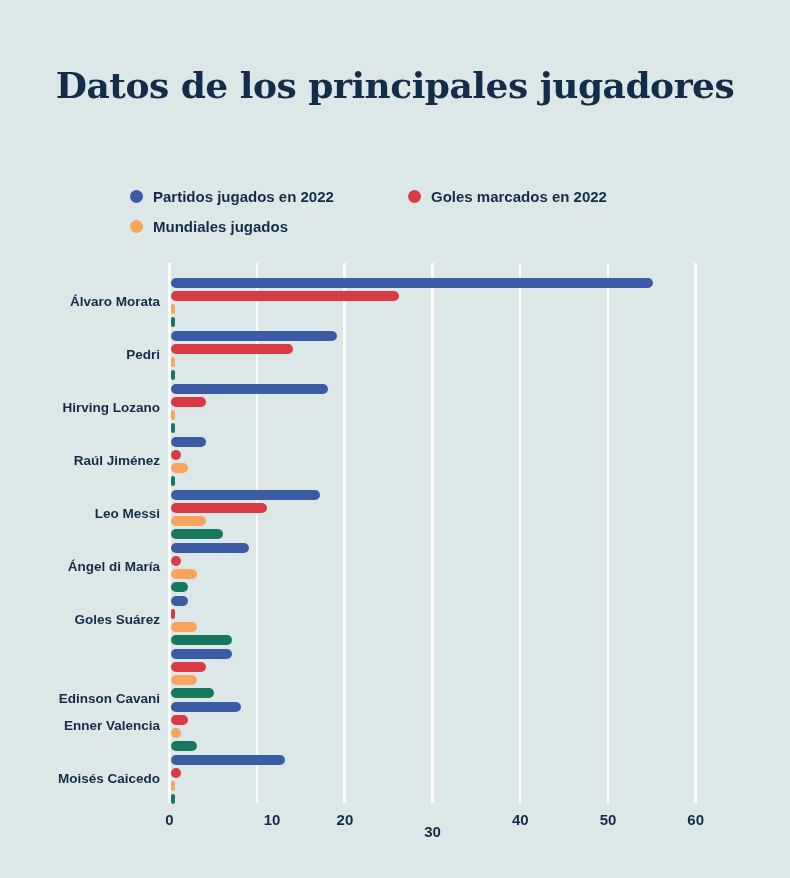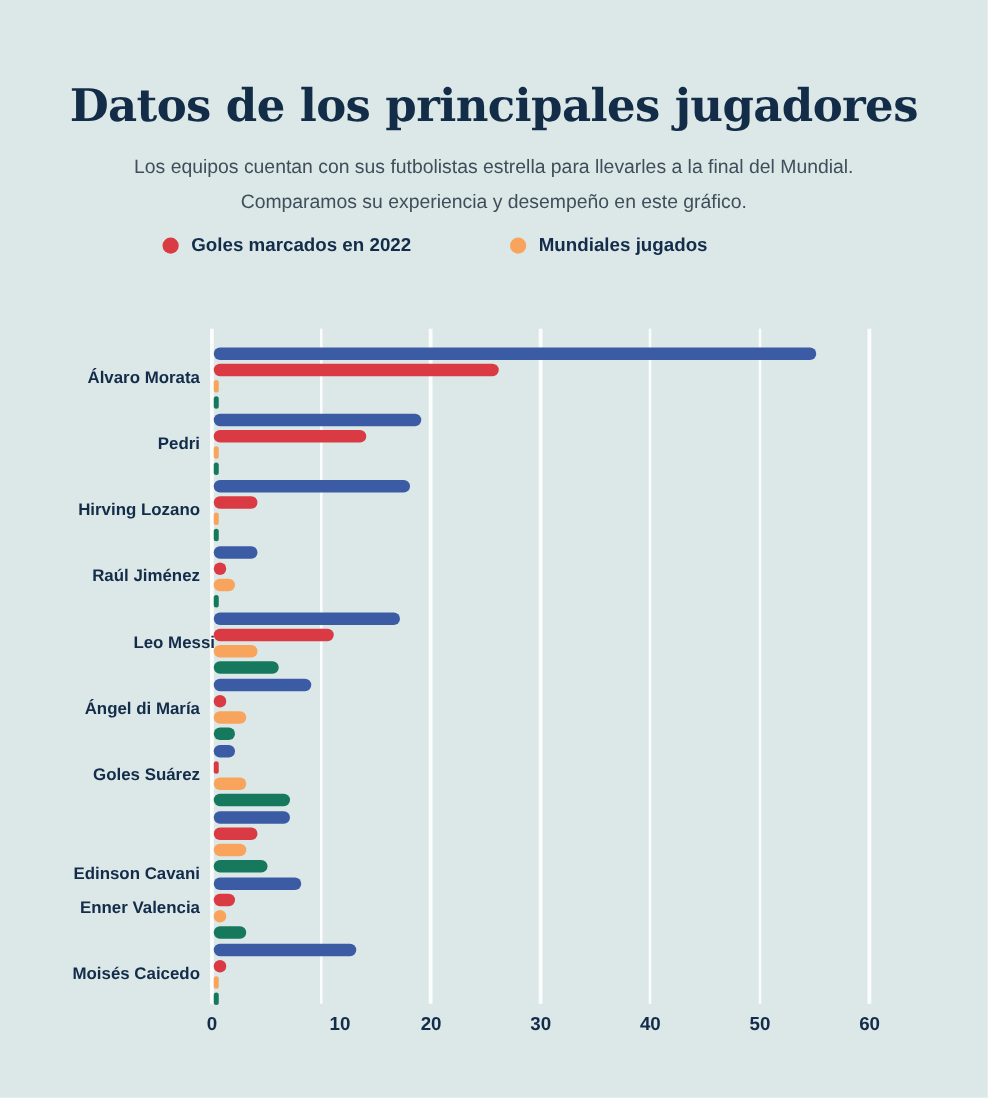--- a/index.html
+++ b/index.html
@@ -37,42 +37,45 @@
   .axis-tick-label{
     position:absolute;top:548px;width:60px;text-align:center;
     font-size:15px;font-weight:700;color:#132c4a;
   }
 </style>
 </head>
 <body>
 
 <div id="root">
   <h1 class="title">Datos de los principales jugadores</h1>
-  <p class="subtitle">Los equipos cuentan con sus futbolistas estrella para llevarles a la final del Mundial. Comparamos su experiencia y desempeño en este gráfico.</p>
 
   <div class="legend">
+    <div class="legend-item">
+      <span class="legend-dot" style="background: rgb(59, 91, 165);"></span>
+      <span class="legend-label">Partidos jugados en 2022</span>
+    </div>
     <div class="legend-item">
       <span class="legend-dot" style="background: rgb(218, 58, 67);"></span>
       <span class="legend-label">Goles marcados en 2022</span>
     </div>
     <div class="legend-item">
       <span class="legend-dot" style="background: rgb(248, 164, 92);"></span>
       <span class="legend-label">Mundiales jugados</span>
     </div>
   </div>
 
   <div class="chart">
       <div class="gridline" style="left: 168px;"></div>
       <div class="axis-tick-label" style="left: 139.5px;">0</div>
       <div class="gridline" style="left: 255.7px;"></div>
       <div class="axis-tick-label" style="left: 242px;">10</div>
       <div class="gridline" style="left: 343.4px;"></div>
       <div class="axis-tick-label" style="left: 314.9px;">20</div>
       <div class="gridline" style="left: 431.1px;"></div>
-      <div class="axis-tick-label" style="left: 402.6px;">30</div>
+      <div class="axis-tick-label" style="left: 402.6px; margin-top: 12px;">30</div>
       <div class="gridline" style="left: 518.8px;"></div>
       <div class="axis-tick-label" style="left: 490.3px;">40</div>
       <div class="gridline" style="left: 606.5px;"></div>
       <div class="axis-tick-label" style="left: 578px;">50</div>
       <div class="gridline" style="left: 694.2px;"></div>
       <div class="axis-tick-label" style="left: 665.7px;">60</div>
       <div class="player-label" style="top: 31px;">Álvaro Morata</div>
       <div class="bar" style="top: 15px; left: 170.5px; background: rgb(59, 91, 165); width: 482.35px;"></div>
       <div class="bar" style="top: 28px; left: 170.5px; background: rgb(218, 58, 67); width: 228.02px;"></div>
       <div class="bar" style="top: 41px; left: 170.5px; background: rgb(248, 164, 92); width: 4px; border-radius: 2px;"></div>
@@ -85,21 +88,21 @@
       <div class="player-label" style="top: 137px;">Hirving Lozano</div>
       <div class="bar" style="top: 121px; left: 170.5px; background: rgb(59, 91, 165); width: 157.86px;"></div>
       <div class="bar" style="top: 134px; left: 170.5px; background: rgb(218, 58, 67); width: 35.08px;"></div>
       <div class="bar" style="top: 147px; left: 170.5px; background: rgb(248, 164, 92); width: 4px; border-radius: 2px;"></div>
       <div class="bar" style="top: 160px; left: 170.5px; background: rgb(22, 121, 94); width: 4px; border-radius: 2px;"></div>
       <div class="player-label" style="top: 190px;">Raúl Jiménez</div>
       <div class="bar" style="top: 174px; left: 170.5px; background: rgb(59, 91, 165); width: 35.08px;"></div>
       <div class="bar" style="top: 187px; left: 170.5px; background: rgb(218, 58, 67); width: 10.5px;"></div>
       <div class="bar" style="top: 200px; left: 170.5px; background: rgb(248, 164, 92); width: 17.54px;"></div>
       <div class="bar" style="top: 213px; left: 170.5px; background: rgb(22, 121, 94); width: 4px; border-radius: 2px;"></div>
-      <div class="player-label" style="top: 243px; padding-left: 12px;">Leo Messi</div>
+      <div class="player-label" style="top: 243px;">Leo Messi</div>
       <div class="bar" style="top: 227px; left: 170.5px; background: rgb(59, 91, 165); width: 149.09px;"></div>
       <div class="bar" style="top: 240px; left: 170.5px; background: rgb(218, 58, 67); width: 96.47px;"></div>
       <div class="bar" style="top: 253px; left: 170.5px; background: rgb(248, 164, 92); width: 35.08px;"></div>
       <div class="bar" style="top: 266px; left: 170.5px; background: rgb(22, 121, 94); width: 52.62px;"></div>
       <div class="player-label" style="top: 296px;">Ángel di María</div>
       <div class="bar" style="top: 280px; left: 170.5px; background: rgb(59, 91, 165); width: 78.93px;"></div>
       <div class="bar" style="top: 293px; left: 170.5px; background: rgb(218, 58, 67); width: 10.5px;"></div>
       <div class="bar" style="top: 306px; left: 170.5px; background: rgb(248, 164, 92); width: 26.31px;"></div>
       <div class="bar" style="top: 319px; left: 170.5px; background: rgb(22, 121, 94); width: 17.54px;"></div>
       <div class="player-label" style="top: 349px;">Goles Suárez</div>

